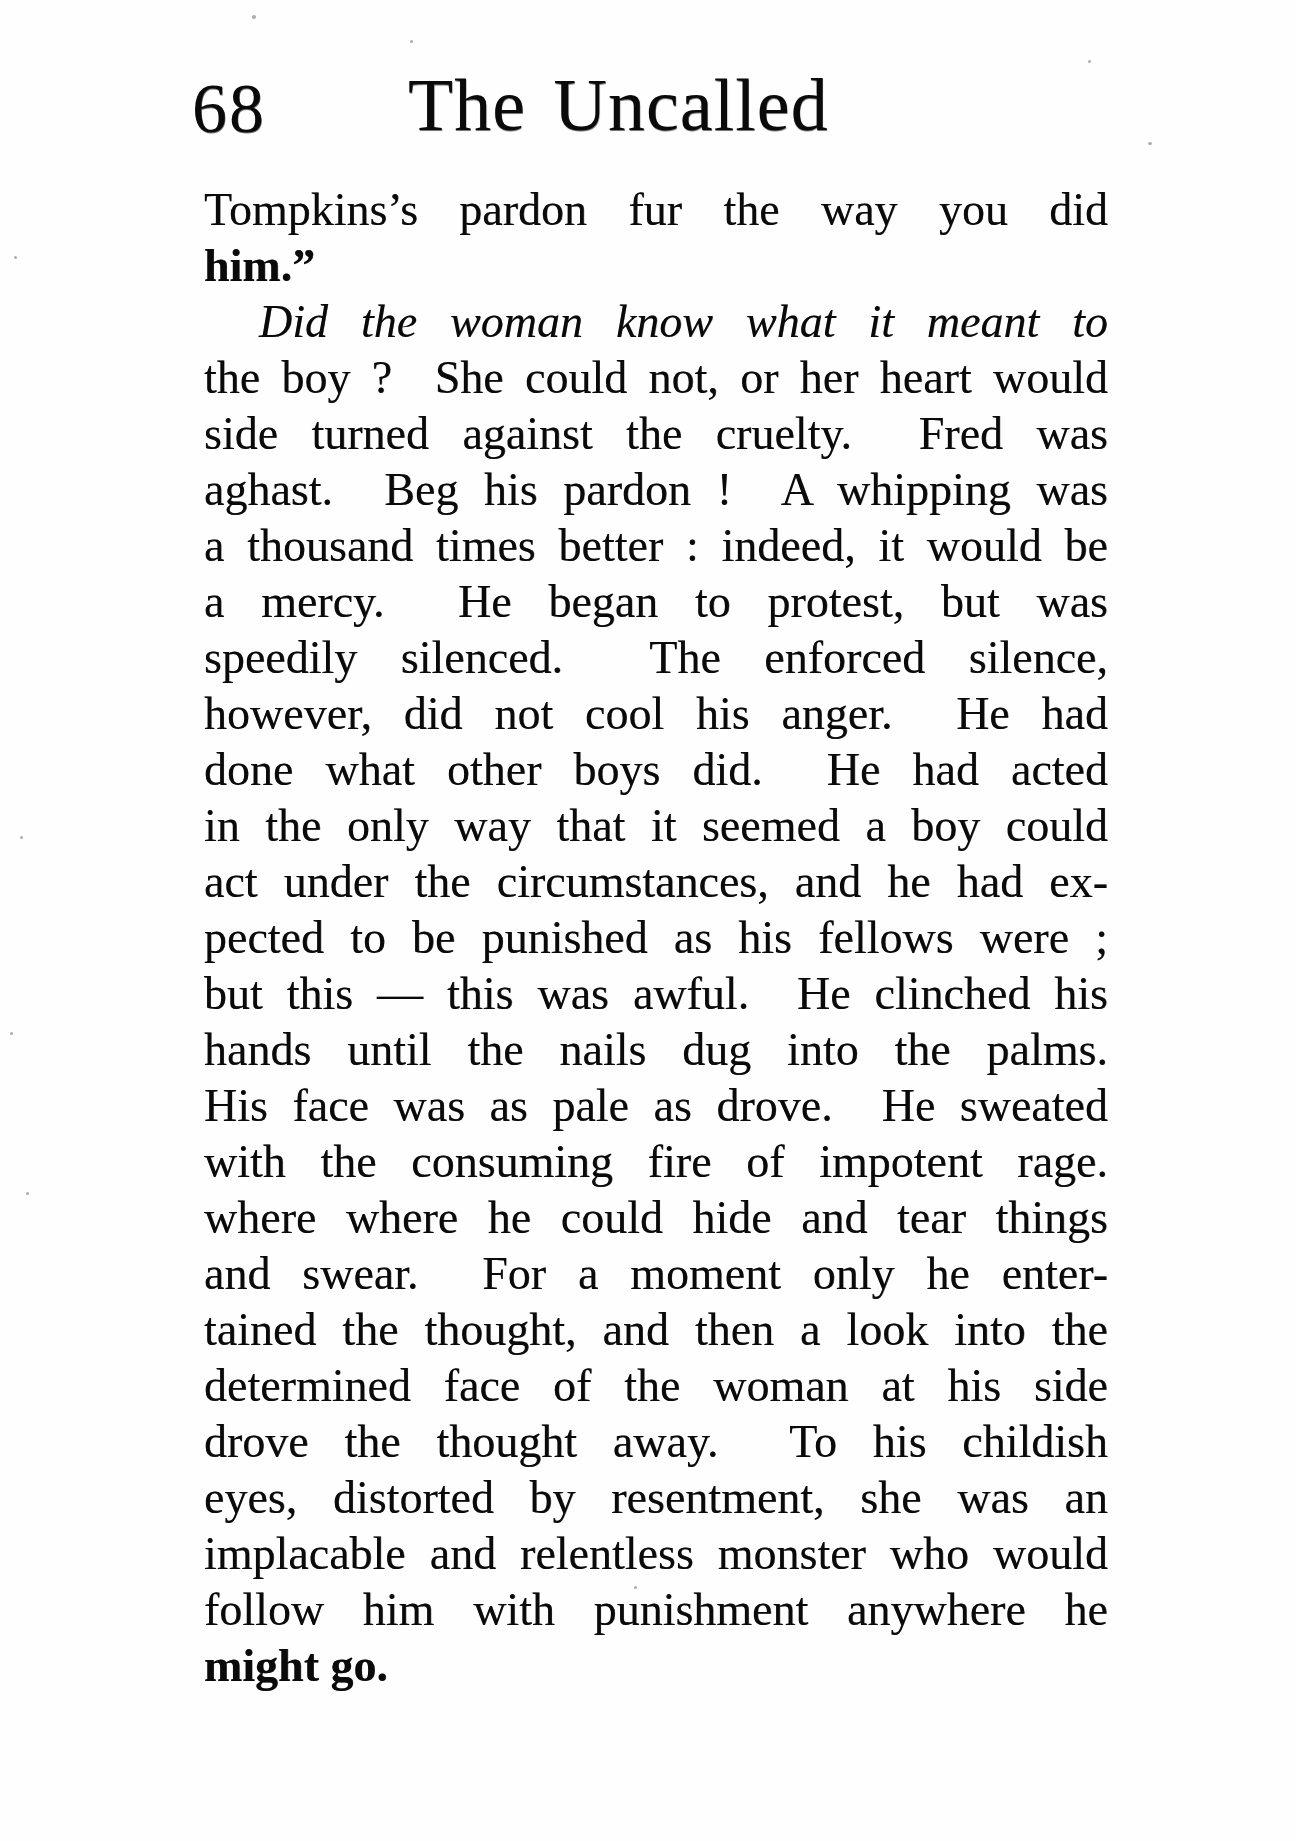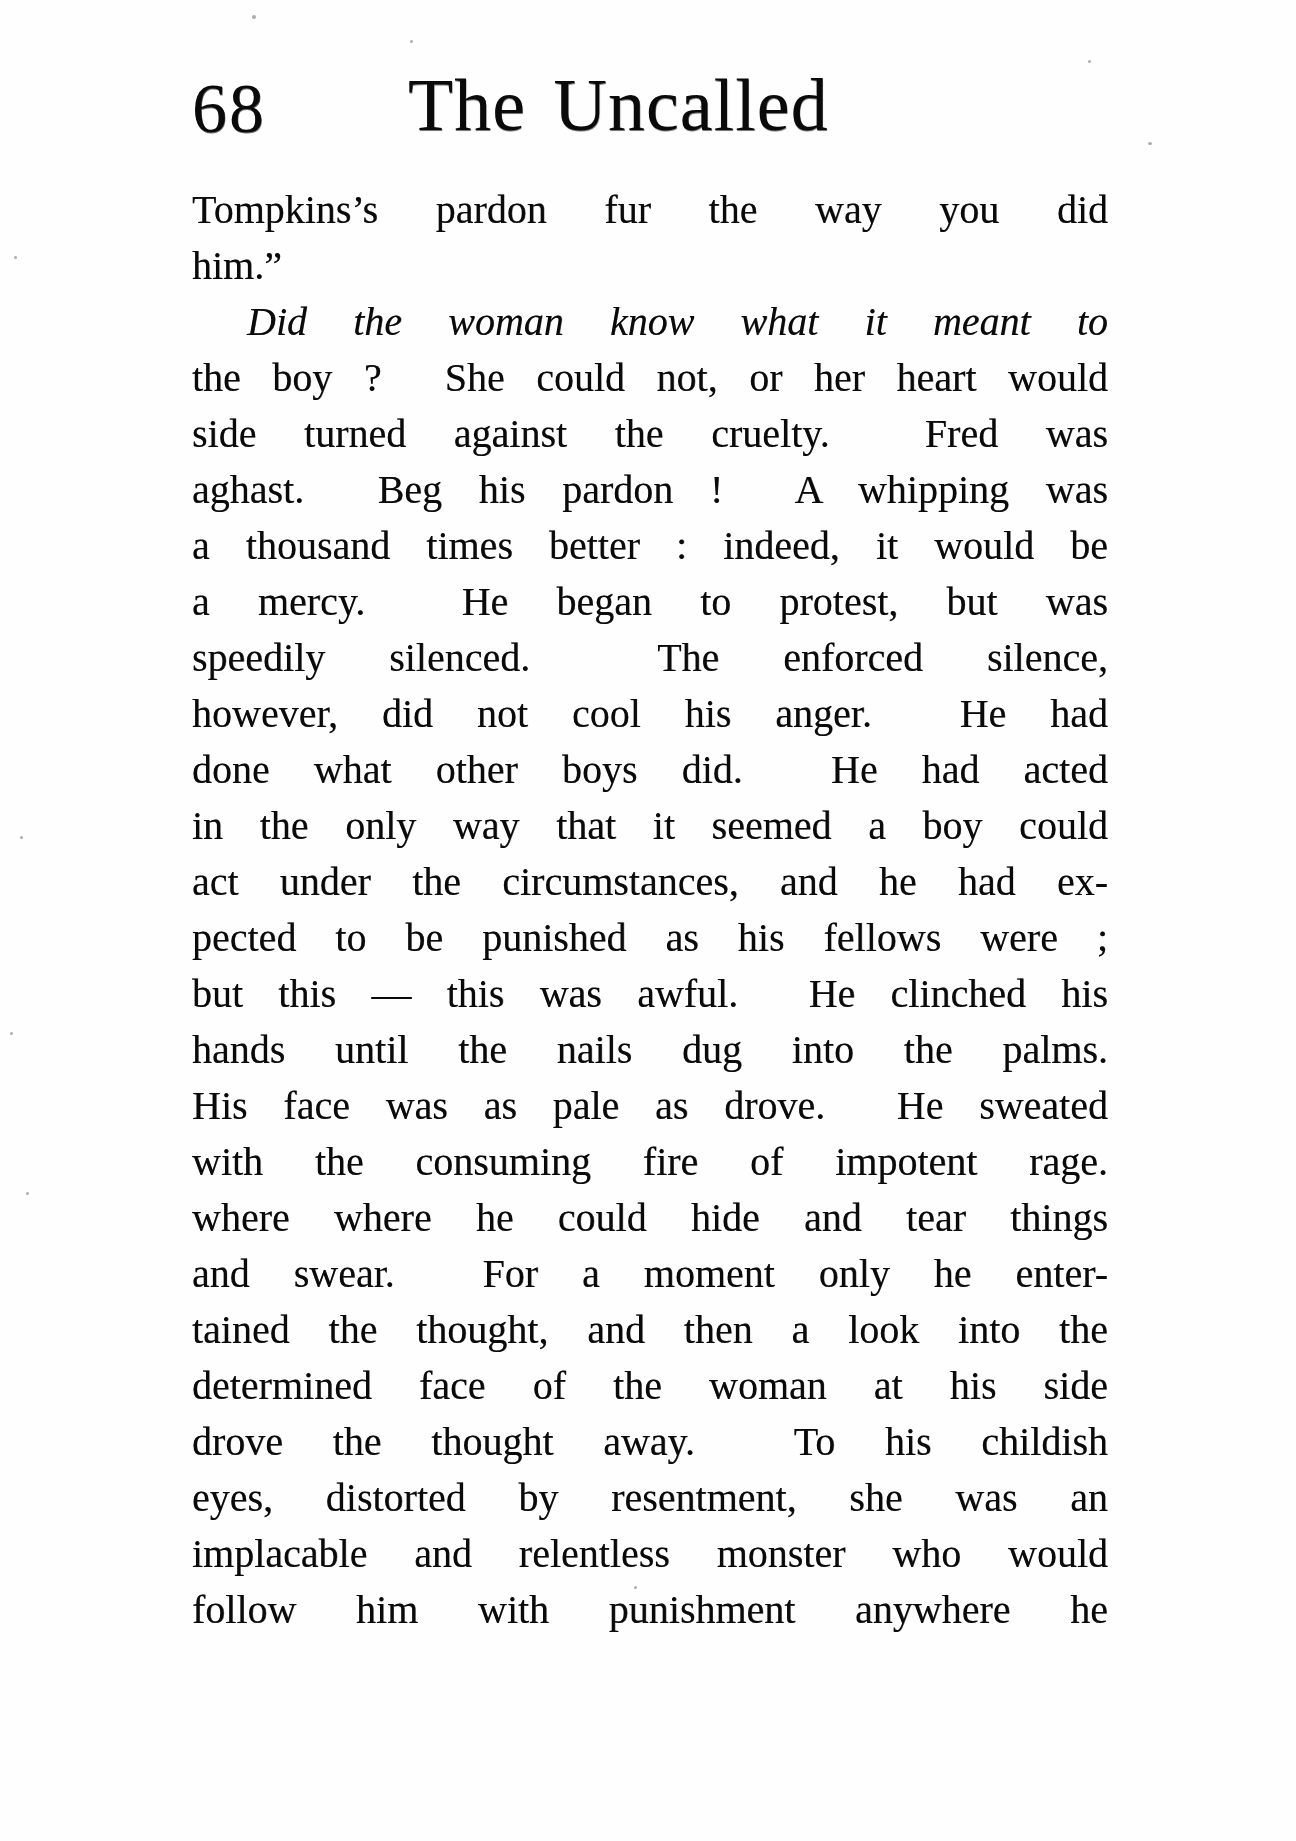--- a/index.html
+++ b/index.html
@@ -47,33 +47,35 @@
     word-spacing: 8px;
     text-shadow: 0.4px 0.5px 0.7px rgba(0,0,0,0.55);
   }
   .page-text {
     position: absolute;
     top: 182px;
     left: 192px;
     width: 916px;
   }
   .text-line {
-    font-size: 40px;
+    font-size: 46px;
     line-height: 56px;
     height: 56px;
     white-space: pre-wrap;
     text-shadow: 0.35px 0.4px 0.5px rgba(0,0,0,0.5);
+    margin-left: 12px;
   }
   .text-line.justified {
     text-align: justify;
     text-align-last: justify;
   }
   .text-line.ragged {
     text-align: center;
     text-align-last: left;
+    font-weight: bold;
   }
   .text-line.indented {
     padding-left: 55px;
     font-style: italic;
   }
   
   .speck {
     position: absolute;
     background: #4a4a4a;
     border-radius: 50%;
@@ -110,20 +112,21 @@
       <div class="text-line justified">His face was as pale as drove.  He sweated</div>
       <div class="text-line justified">with the consuming fire of impotent rage.</div>
       <div class="text-line justified">where where he could hide and tear things</div>
       <div class="text-line justified">and swear.  For a moment only he enter-</div>
       <div class="text-line justified">tained the thought, and then a look into the</div>
       <div class="text-line justified">determined face of the woman at his side</div>
       <div class="text-line justified">drove the thought away.  To his childish</div>
       <div class="text-line justified">eyes, distorted by resentment, she was an</div>
       <div class="text-line justified">implacable and relentless monster who would</div>
       <div class="text-line justified">follow him with punishment anywhere he</div>
+      <div class="text-line ragged">might go.</div>
     </div>
 
   <div class="speck" style="left:252px; top:15px;  width:4px; height:4px;"></div>
   <div class="speck" style="left:410px; top:40px;  width:3px; height:3px;"></div>
   <div class="speck" style="left:1088px;top:60px;  width:3px; height:3px;"></div>
   <div class="speck" style="left:1148px;top:142px; width:4px; height:3px;"></div>
   <div class="speck" style="left:14px;  top:256px; width:3px; height:3px;"></div>
   <div class="speck" style="left:20px;  top:836px; width:3px; height:3px;"></div>
   <div class="speck" style="left:10px;  top:1032px;width:3px; height:3px;"></div>
   <div class="speck" style="left:26px;  top:1192px;width:3px; height:3px;"></div>

